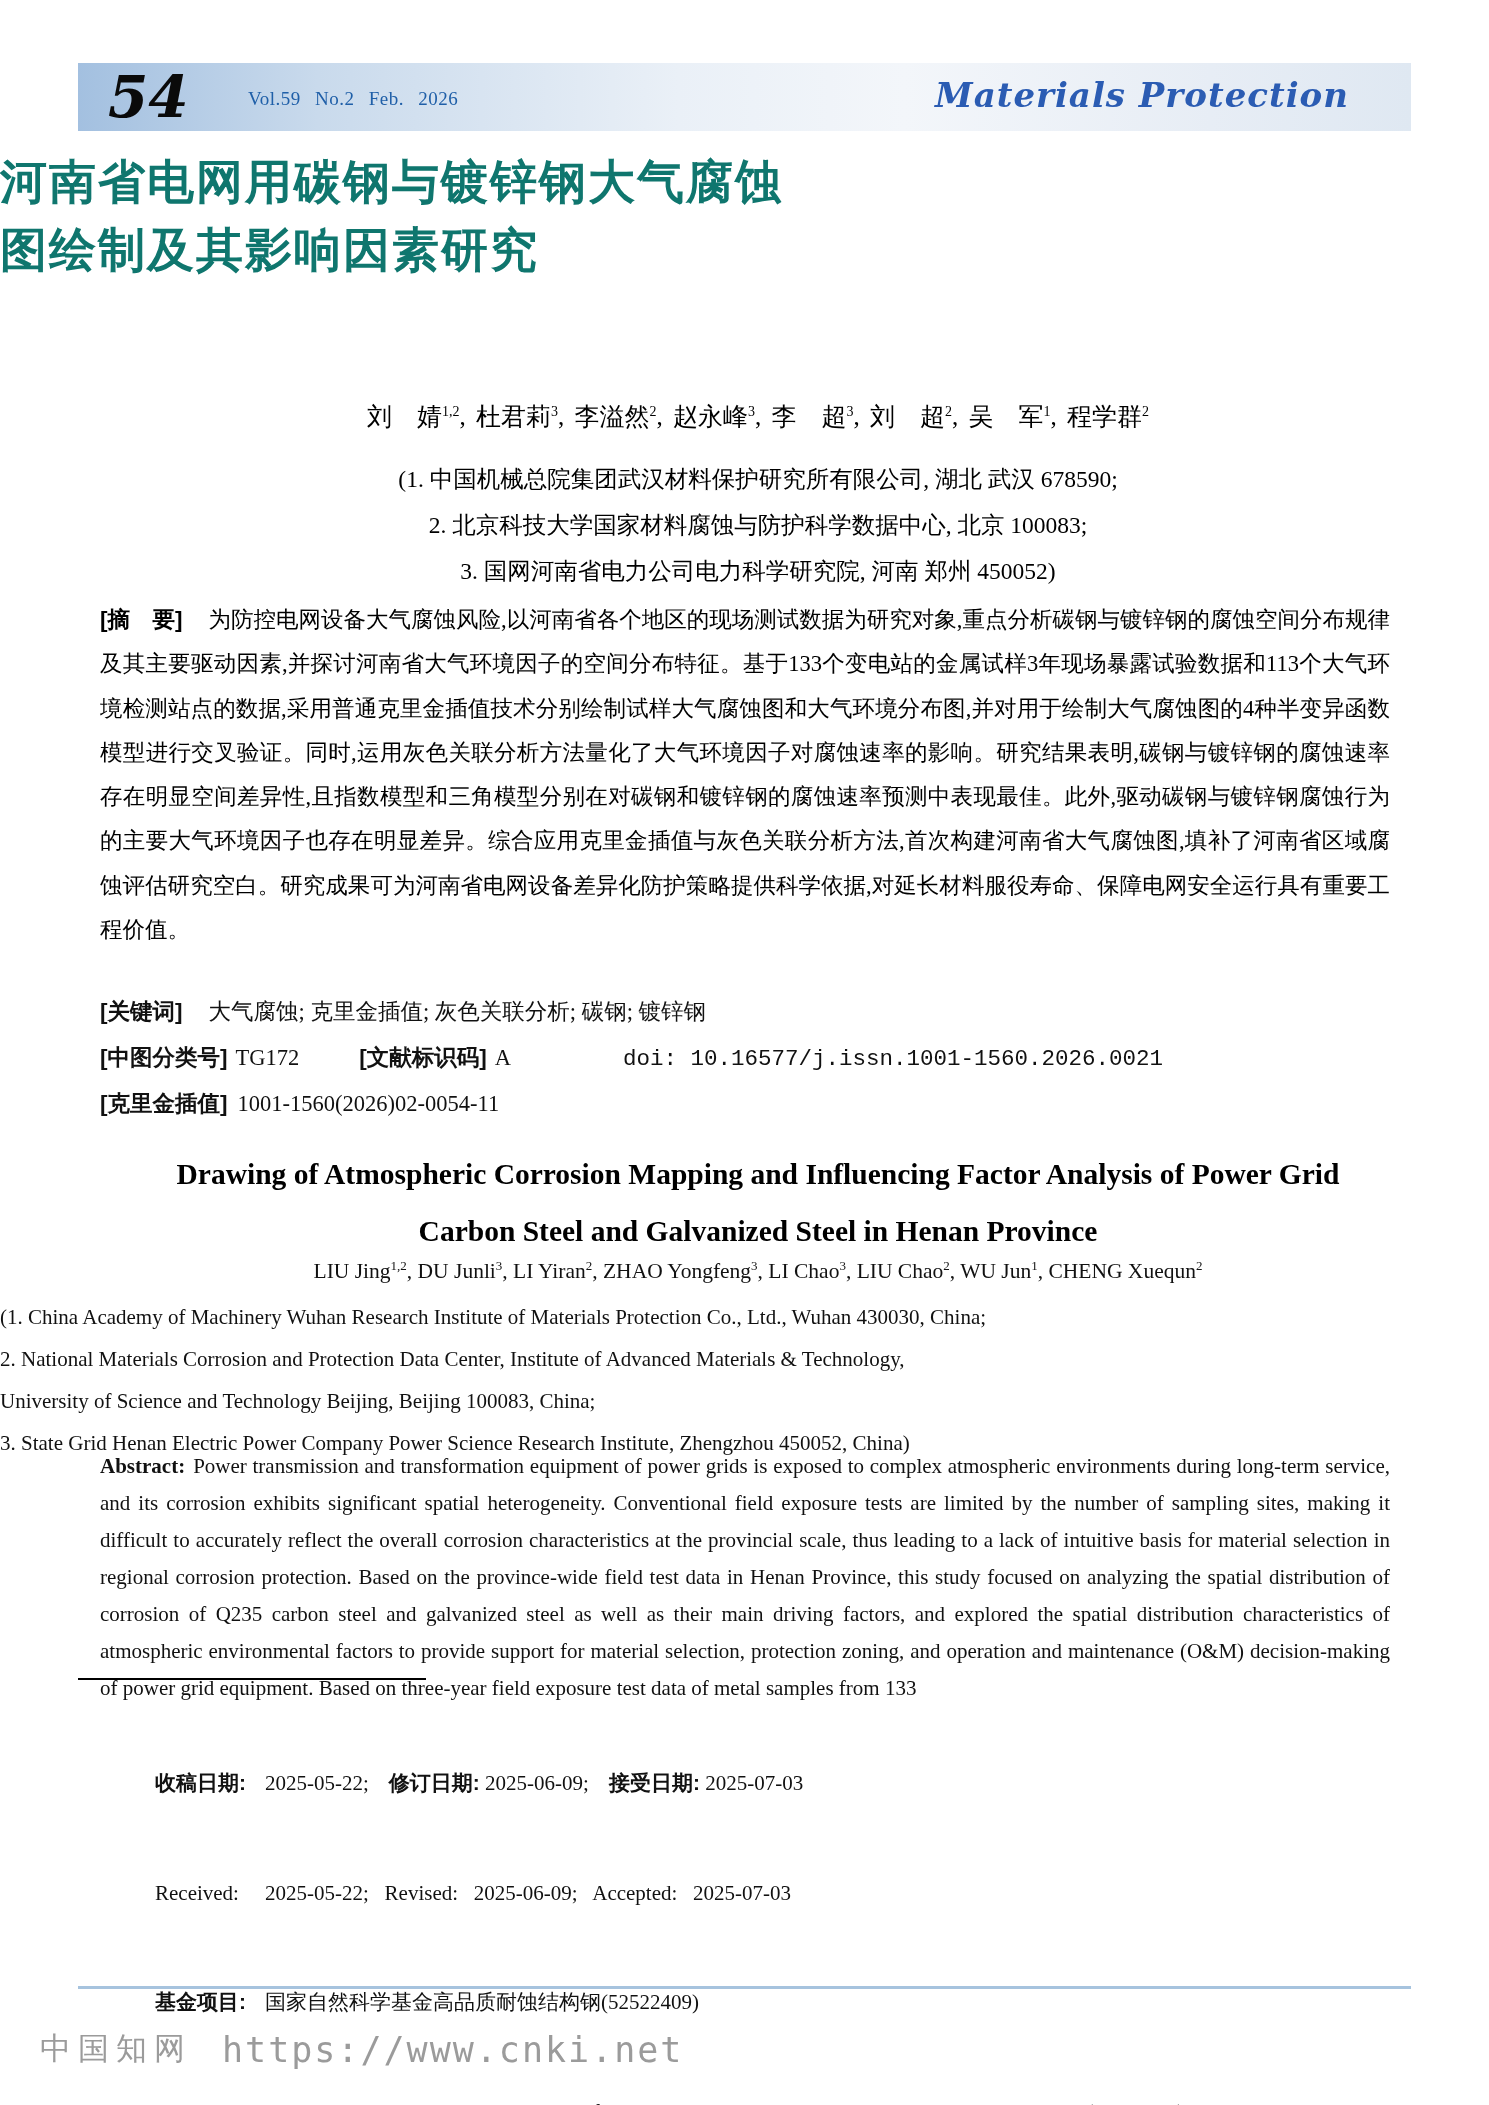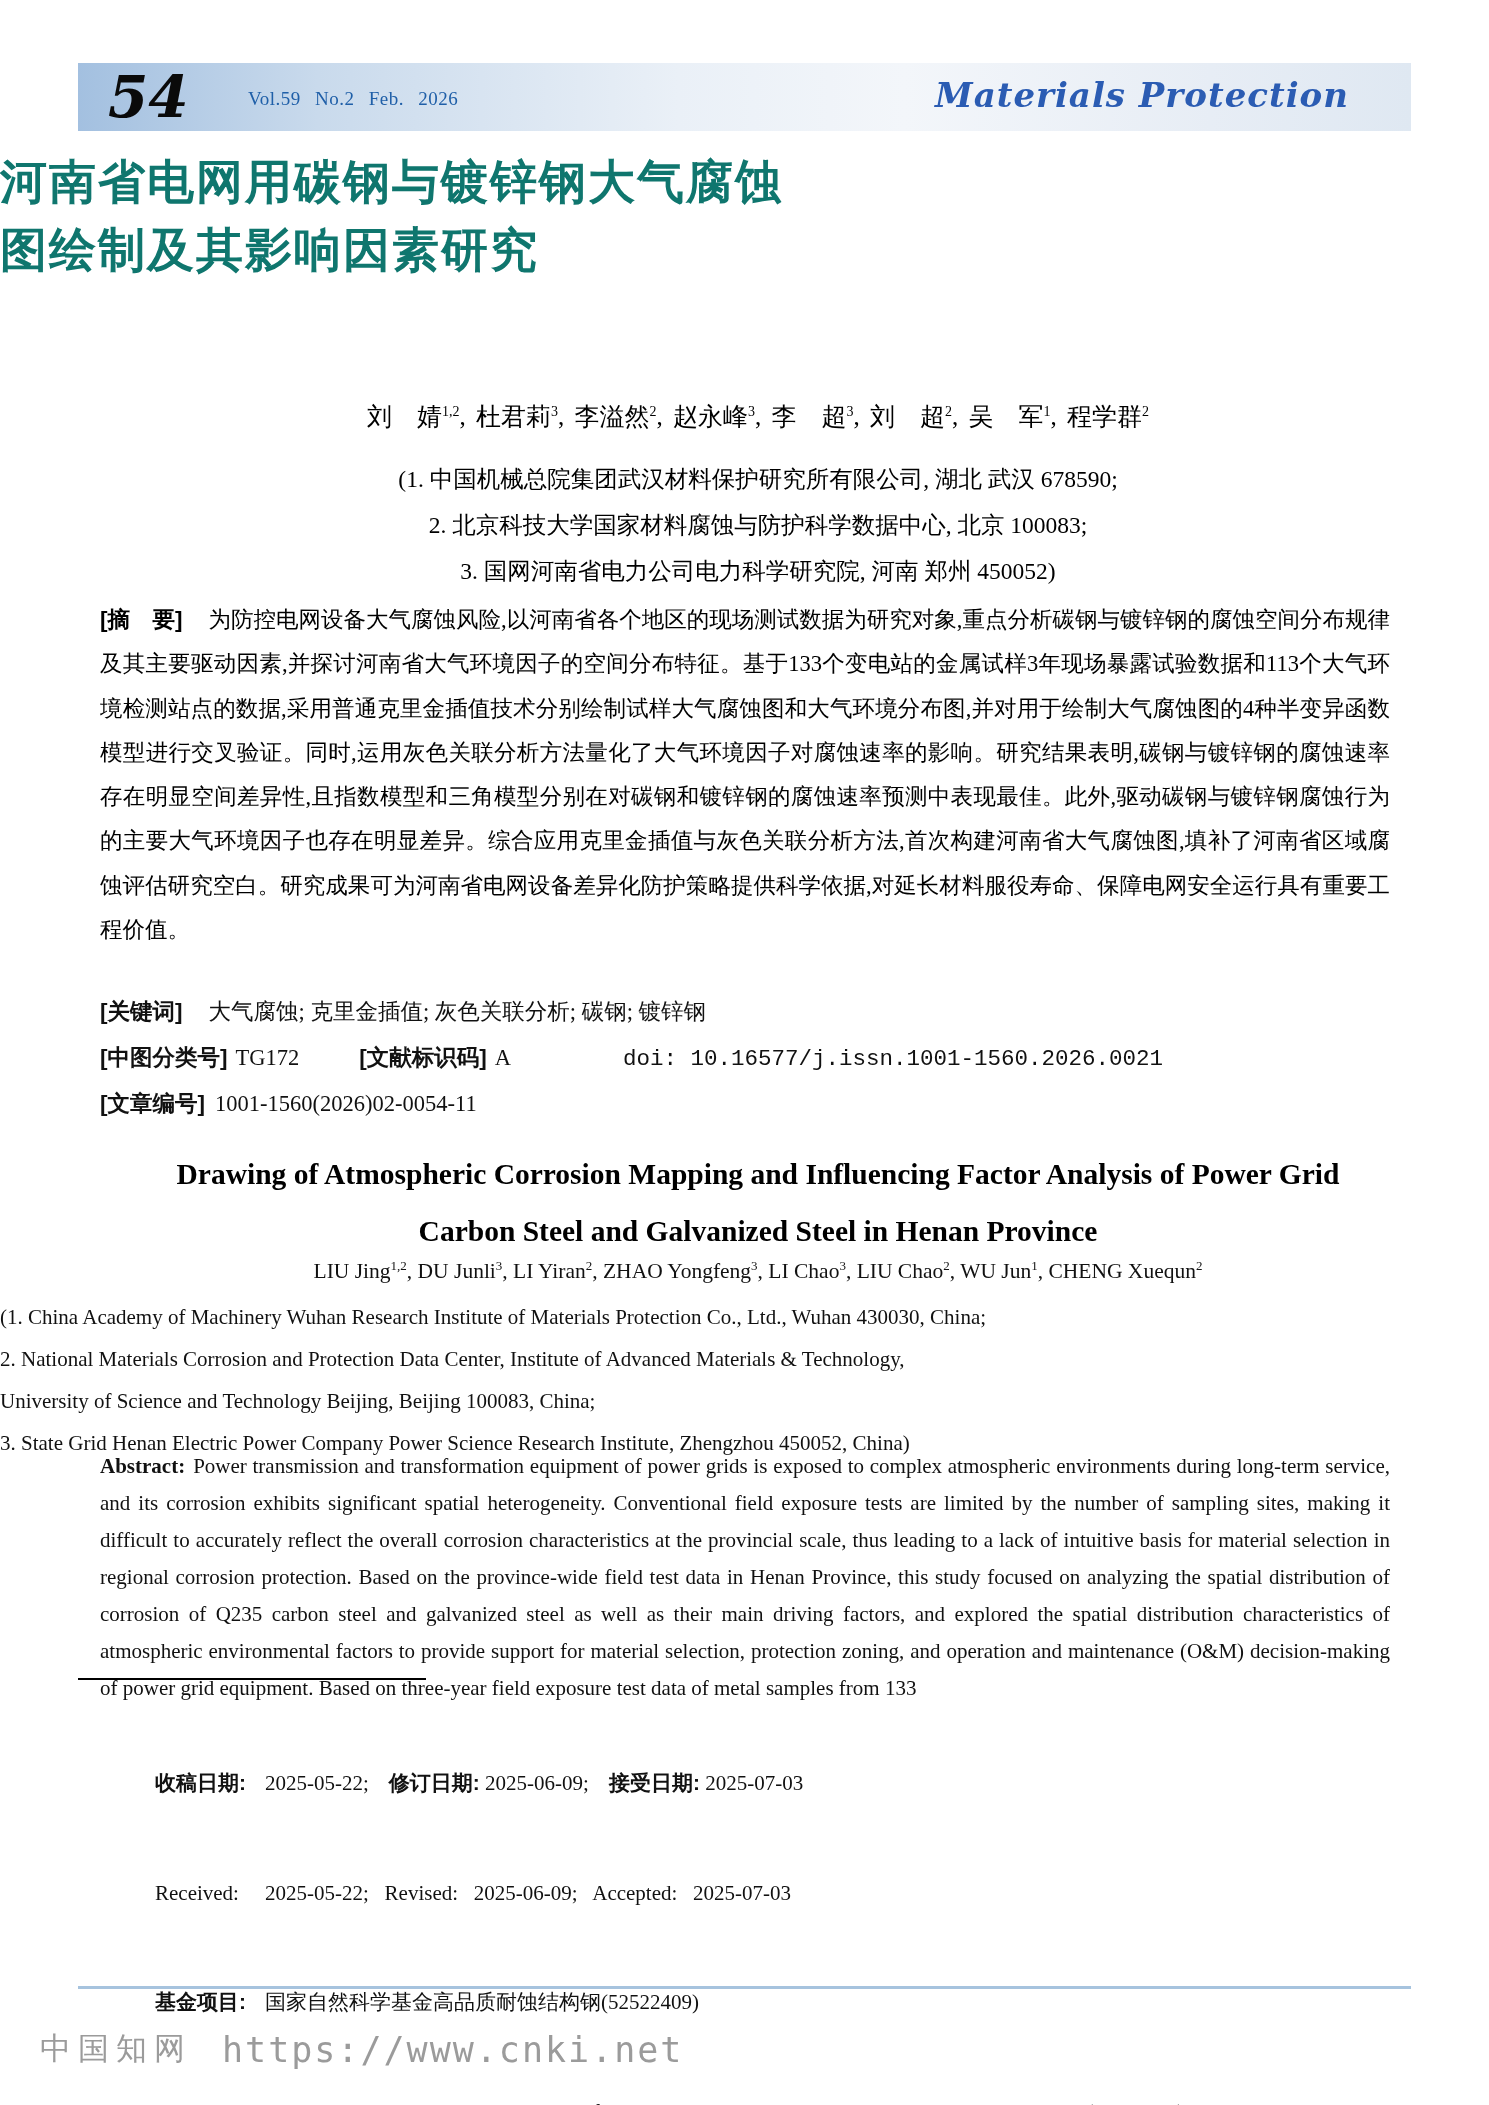--- a/index.html
+++ b/index.html
@@ -102,21 +102,21 @@
 
   <p class="kw">
     <b class="hei">[关键词]</b><span>大气腐蚀; 克里金插值; 灰色关联分析; 碳钢; 镀锌钢</span>
   </p>
 
   <p class="cls">
     <b class="hei">[中图分类号]</b><span class="val">TG172</span><b class="hei">[文献标识码]</b><span class="val">A</span><span class="doi">doi: 10.16577/j.issn.1001-1560.2026.0021</span>
   </p>
 
   <p class="artid">
-    <b class="hei">[文章编号]</b><span>1001-1560(2026)02-0054-11</span>
+    <b class="hei">[克里金插值]</b><span>1001-1560(2026)02-0054-11</span>
   </p>
 
   <h2 class="title-en">
     <span class="tl">Drawing of Atmospheric Corrosion Mapping and Influencing Factor Analysis of Power Grid</span>
     <span class="tl">Carbon Steel and Galvanized Steel in Henan Province</span>
   </h2>
 
   <div class="authors-en">
     <span class="au"><span>LIU Jing</span><sup>1,2</sup><span>, </span></span><span class="au"><span>DU Junli</span><sup>3</sup><span>, </span></span><span class="au"><span>LI Yiran</span><sup>2</sup><span>, </span></span><span class="au"><span>ZHAO Yongfeng</span><sup>3</sup><span>, </span></span><span class="au"><span>LI Chao</span><sup>3</sup><span>, </span></span><span class="au"><span>LIU Chao</span><sup>2</sup><span>, </span></span><span class="au"><span>WU Jun</span><sup>1</sup><span>, </span></span><span class="au"><span>CHENG Xuequn</span><sup>2</sup></span>
   </div>

